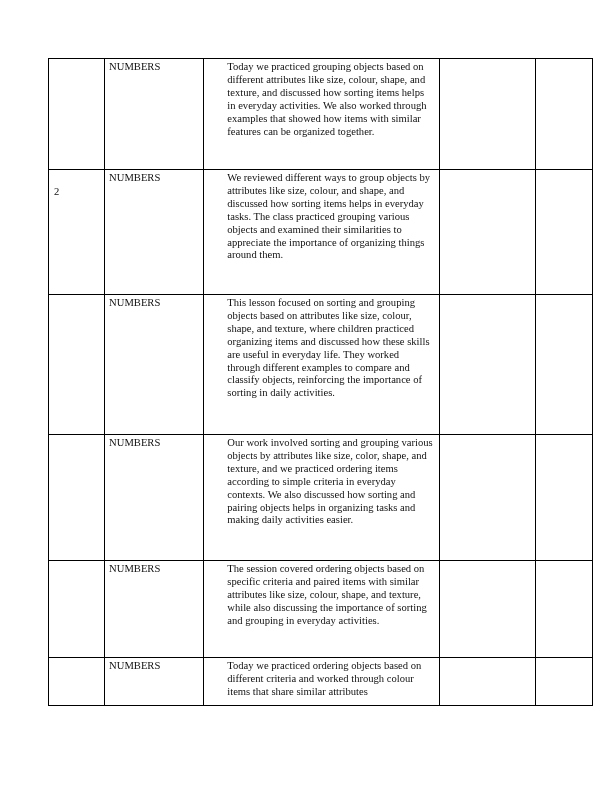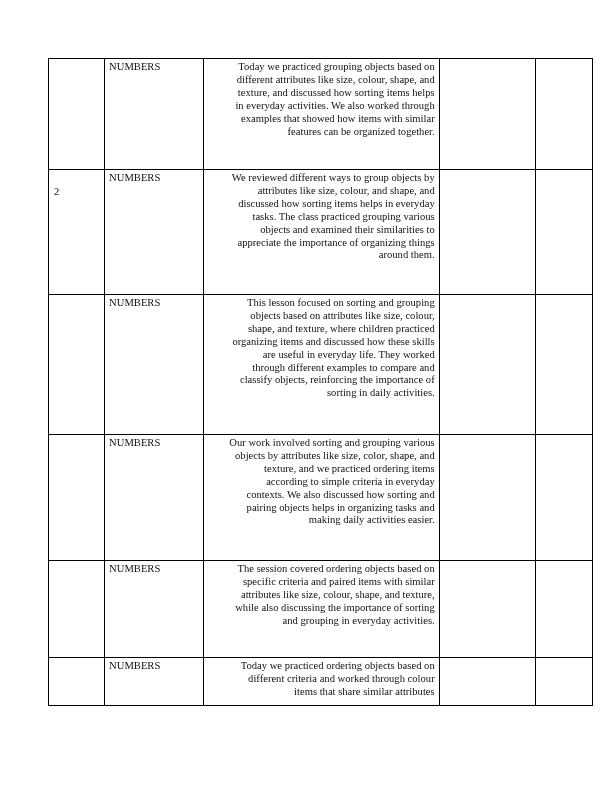--- a/index.html
+++ b/index.html
@@ -10,21 +10,21 @@
                table-layout: fixed; width: 545px; }
   table.plan td { border: 1.3px solid #000; vertical-align: top; padding: 0;
                   font-size: 10.6px; line-height: 12.9px; }
   .c-week { width: 56px; }
   .c-subj { width: 99px; }
   .c-desc { width: 235px; }
   .c-a { width: 96px; }
   .c-b { width: 57px; }
   .wk { padding: 12px 0 0 5px !important; }
   .subj { padding: 2px 0 0 4px !important; }
-  .desc { padding: 2px 4px 4px 23px !important; text-align: right; }
+  .desc { padding: 2px 4px 4px 23px !important; }
   tr.r0 { height: 111px; }
   tr.r1 { height: 125px; }
   tr.r2 { height: 140px; }
   tr.r3 { height: 126px; }
   tr.r4 { height: 97px; }
   tr.r5 { height: 48px; }
   .wk span { display: block; padding-top: 4px; }
 </style>
 </head>
 <body>

